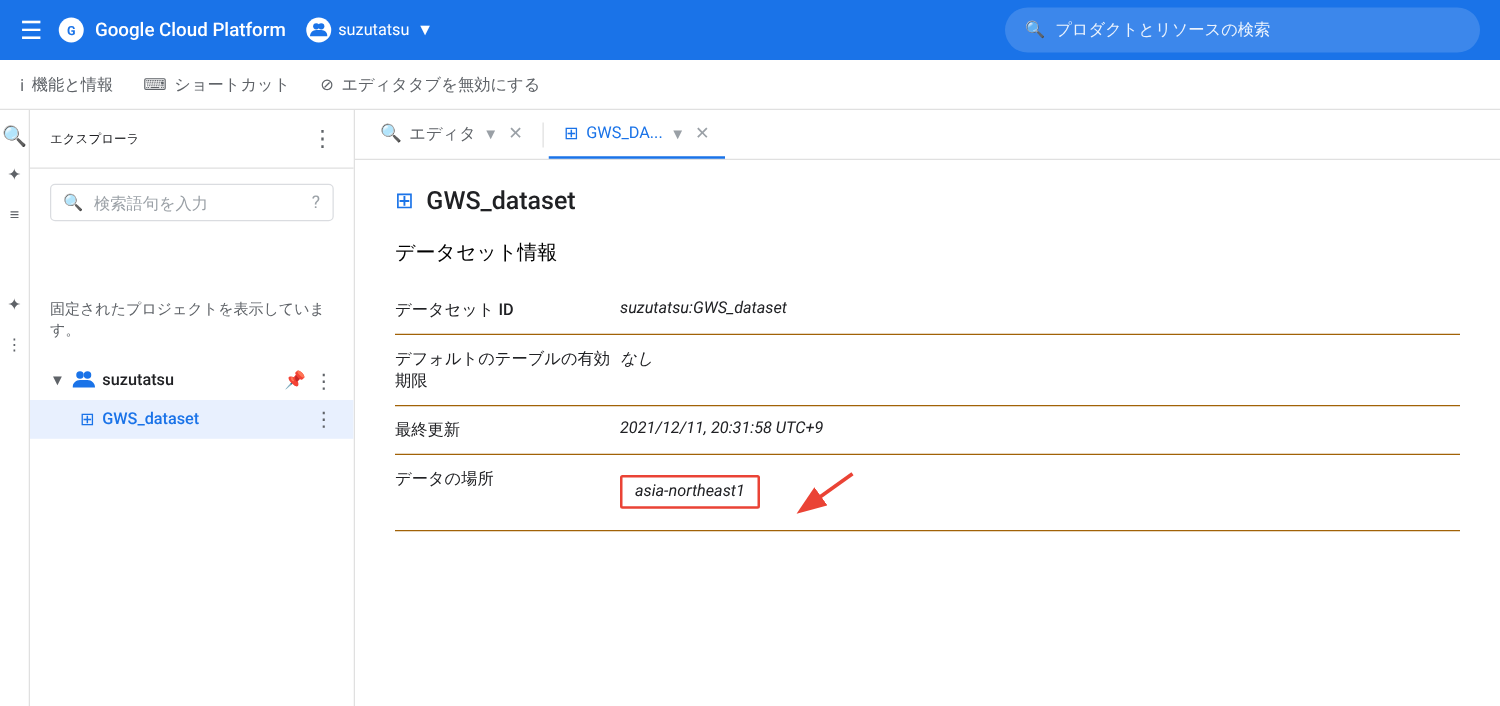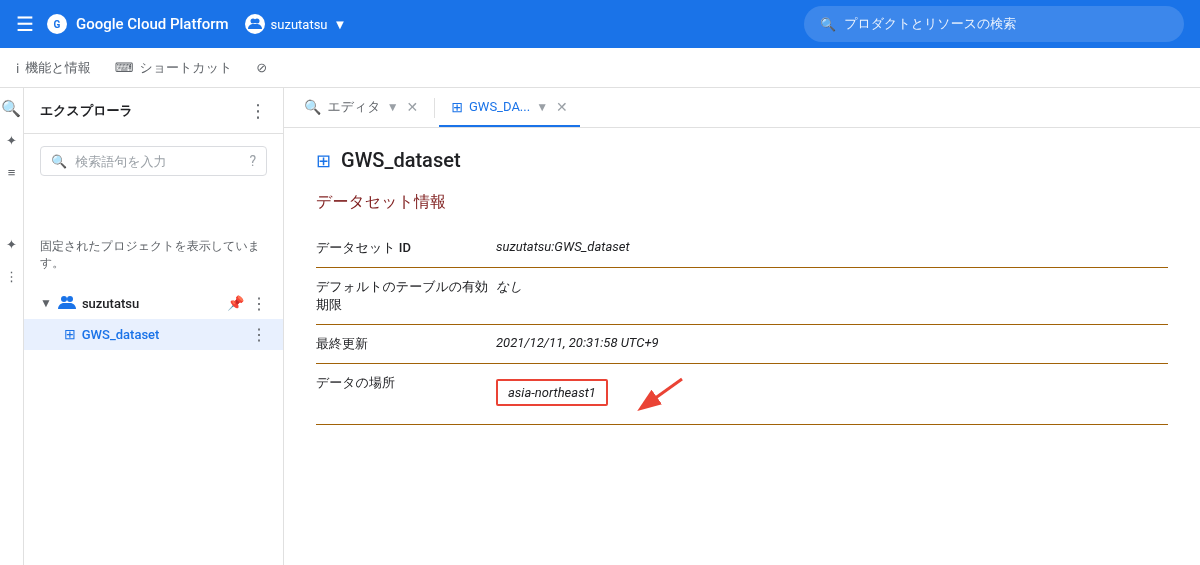--- a/index.html
+++ b/index.html
@@ -71,21 +71,21 @@
       background: #fff;
       overflow: hidden;
     }
     .sidebar-header {
       display: flex;
       align-items: center;
       justify-content: space-between;
       padding: 12px 16px;
       border-bottom: 1px solid #e0e0e0;
     }
-    .sidebar-title { font-size: 13px; font-weight: 700; color: #202124; text-align: center; }
+    .sidebar-title { font-size: 10px; font-weight: 400; color: #202124; text-align: center; }
     .sidebar-header-icon { color: #5f6368; cursor: pointer; font-size: 18px; }
     .sidebar-search {
       display: flex;
       align-items: center;
       gap: 8px;
       margin: 12px 16px;
       border: 1px solid #dadce0;
       border-radius: 4px;
       padding: 6px 10px;
     }
@@ -179,21 +179,21 @@
       font-size: 18px;
     }
     .dataset-header-title {
       font-size: 20px;
       font-weight: 500;
       color: #202124;
     }
     .section-title {
       font-size: 16px;
       font-weight: 500;
-      color: #7f1d1d;
+      color: #000000;
       margin-bottom: 16px;
     }
     .info-table { width: 100%; border-collapse: collapse; }
     .info-table tr { border-bottom: 1px solid #a16207; }
     .info-table td {
       padding: 10px 0;
       vertical-align: top;
     }
     .info-label {
       color: #202124;
@@ -268,20 +268,21 @@
   <div class="second-nav-item">
     <span>ℹ</span>
     <span>機能と情報</span>
   </div>
   <div class="second-nav-item">
     <span>⌨</span>
     <span>ショートカット</span>
   </div>
   <div class="second-nav-item">
     <span>⊘</span>
+    <span>エディタタブを無効にする</span>
   </div>
 </div>
 
 <div class="main-layout">
 
   <div class="nav-left">
     <div class="left-icon">🔍</div>
     <div class="left-icon" style="font-size:13px;">✦</div>
     <div class="left-icon" style="font-size:13px;">≡</div>
     <div class="left-icon" style="font-size:13px; margin-top:40px;">✦</div>

